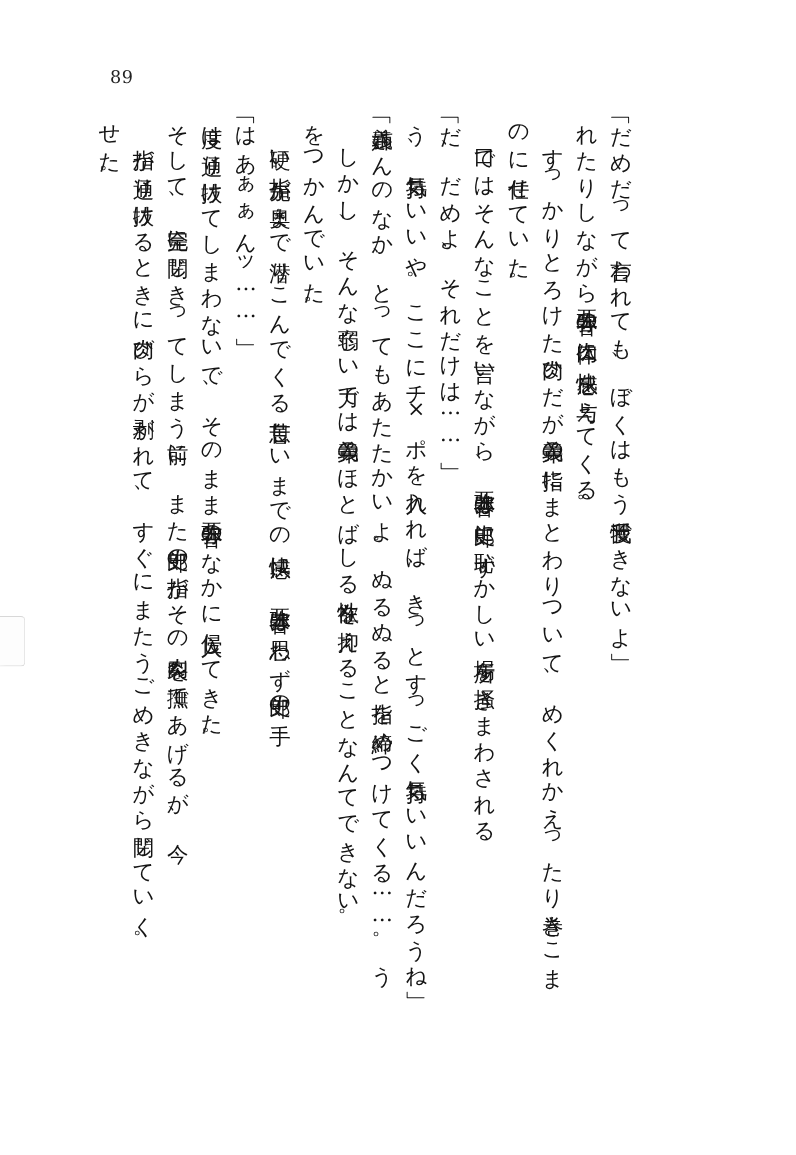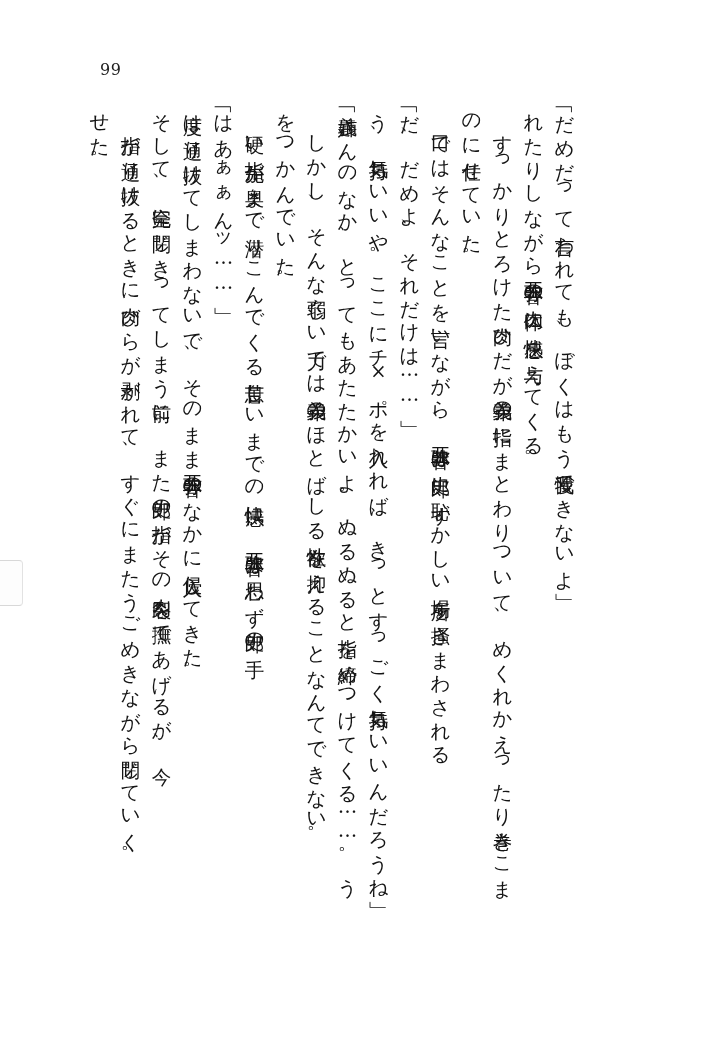--- a/index.html
+++ b/index.html
@@ -68,21 +68,21 @@
     background: #fdfdfd;
   }
 </style>
 </head>
 <body>
 
 <div class="page">
 
   <div class="fold-mark"></div>
 
-  <div class="page-number">99</div>
+  <div class="page-number">89</div>
 
   <div class="text-block">
     <div class="col">せた。</div>
     <div class="col">　指が通り抜けるときに肉びらが剥がれて、すぐにまたうごめきながら閉じていく。</div>
     <div class="col">そして、完全に閉じきってしまう前に、また史郎の指がその肉裂を撫であげるが、今</div>
     <div class="col">度は通り抜けてしまわないで、そのまま亜弥香のなかに侵入してきた。</div>
     <div class="col">「はあぁぁんッ……」</div>
     <div class="col">　硬い指先が奥まで潜りこんでくる息苦しいまでの快感に、亜弥香は思わず史郎の手</div>
     <div class="col">をつかんでいた。</div>
     <div class="col">　しかし、そんな弱々しい力では義弟のほとばしる性欲を抑えることなんてできない。</div>

